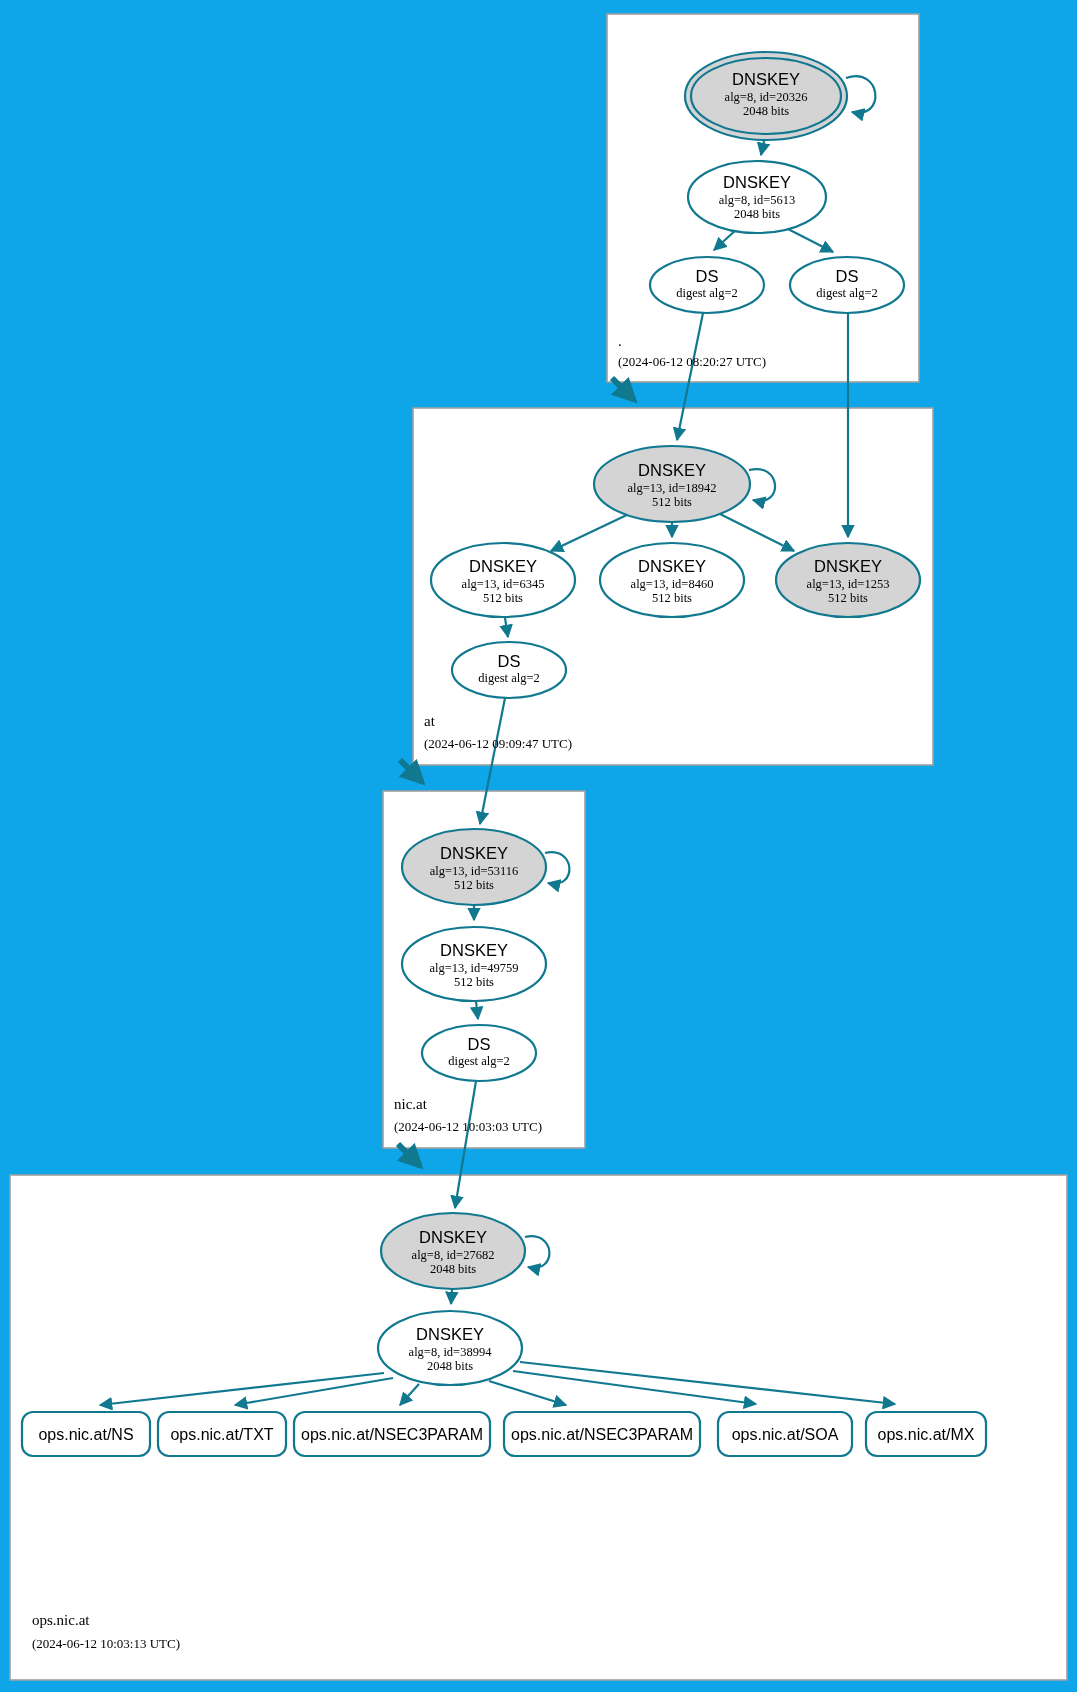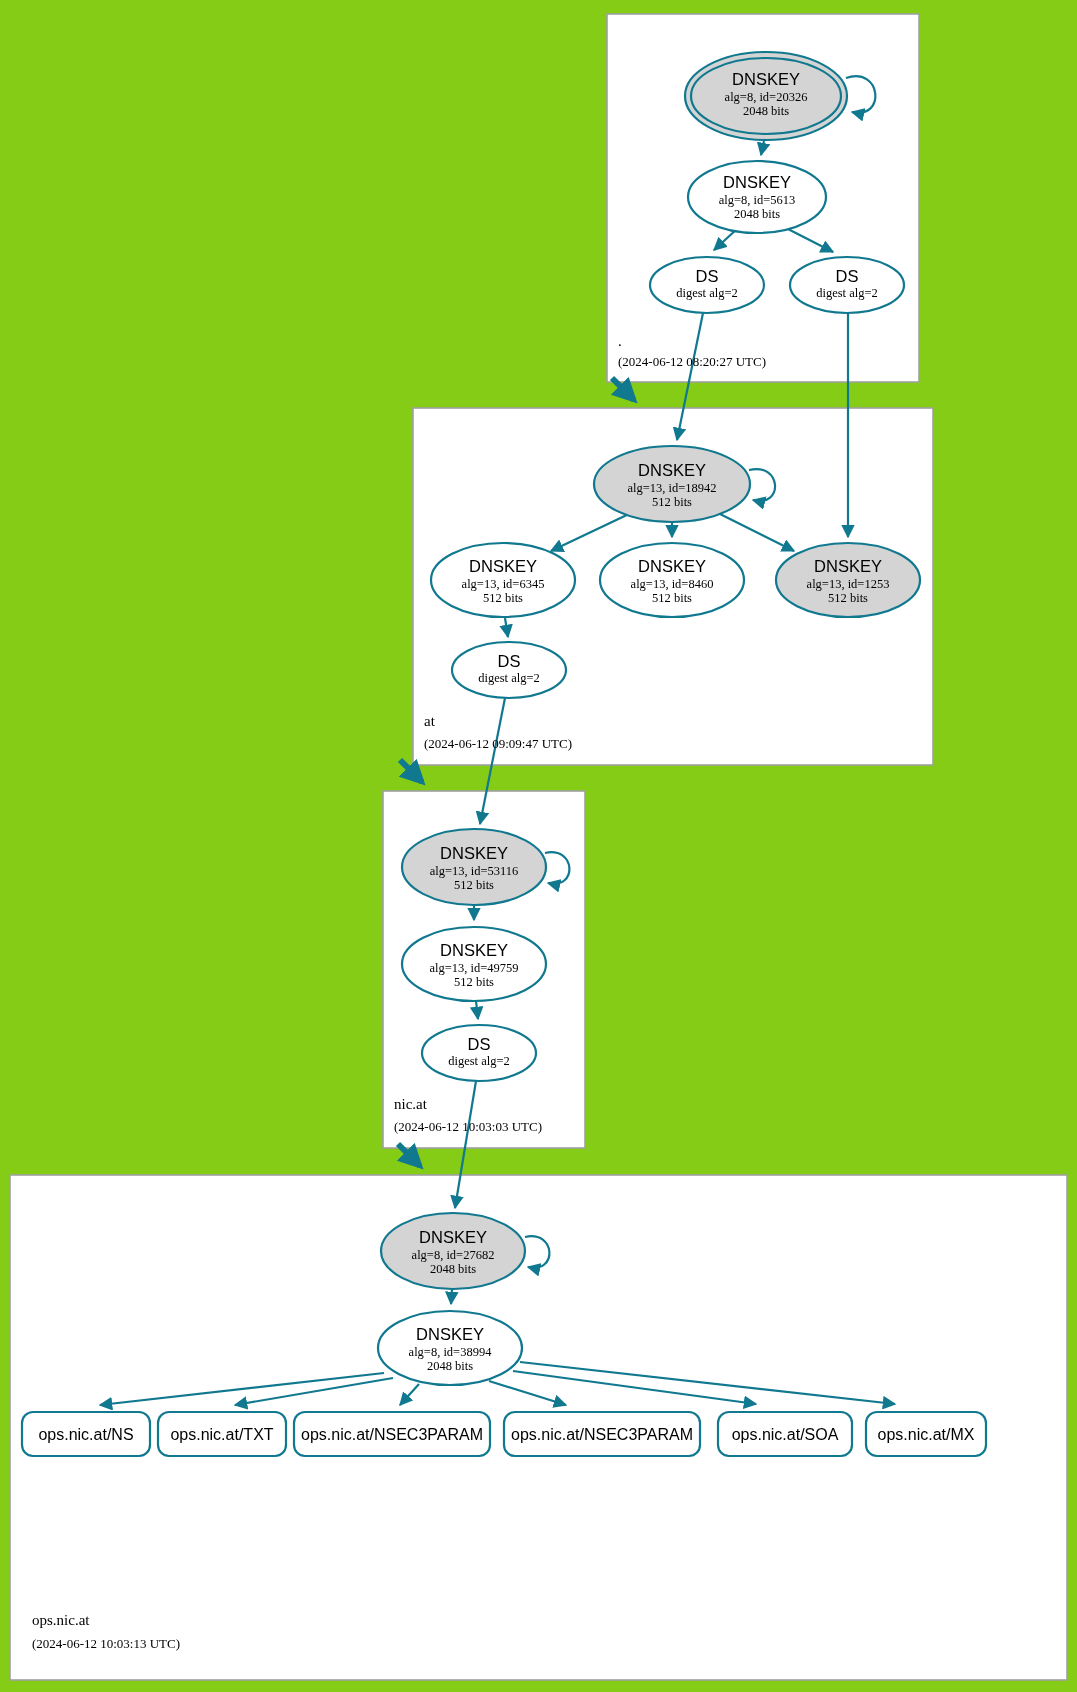--- a/index.html
+++ b/index.html
@@ -1,17 +1,17 @@
 <!DOCTYPE html>
 <html><head>
 <meta charset="utf-8">
 <style>
   html,body{margin:0;padding:0;background:#ffffff;}
   body{width:1077px;height:1692px;font-family:"Liberation Sans",sans-serif;}
-  #stage{position:relative;width:1077px;height:1692px;overflow:hidden;background:#84cc16;}
+  #stage{position:relative;width:1077px;height:1692px;overflow:hidden;background:#0ea5e9;}
   svg#diagram{position:absolute;left:0;top:0;width:1077px;height:1692px;display:block;}
   .zone-box{fill:#ffffff;stroke:#a0a0a0;stroke-width:1.6;}
   .node-ell{stroke:#10788f;stroke-width:2.2;}
   .ell-white{fill:#ffffff;}
   .ell-grey{fill:#d4d4d4;}
   .rec-rect{fill:#ffffff;stroke:#10788f;stroke-width:2.2;}
   .edge{stroke:#10788f;stroke-width:2.2;fill:none;}
   .edge-thick{stroke:#10788f;stroke-width:6;fill:none;}
   .t-title{font-family:"Liberation Sans",sans-serif;font-size:16.5px;fill:#000;text-anchor:middle;}
   .t-sub{font-family:"Liberation Serif",serif;font-size:12.5px;fill:#000;text-anchor:middle;}

